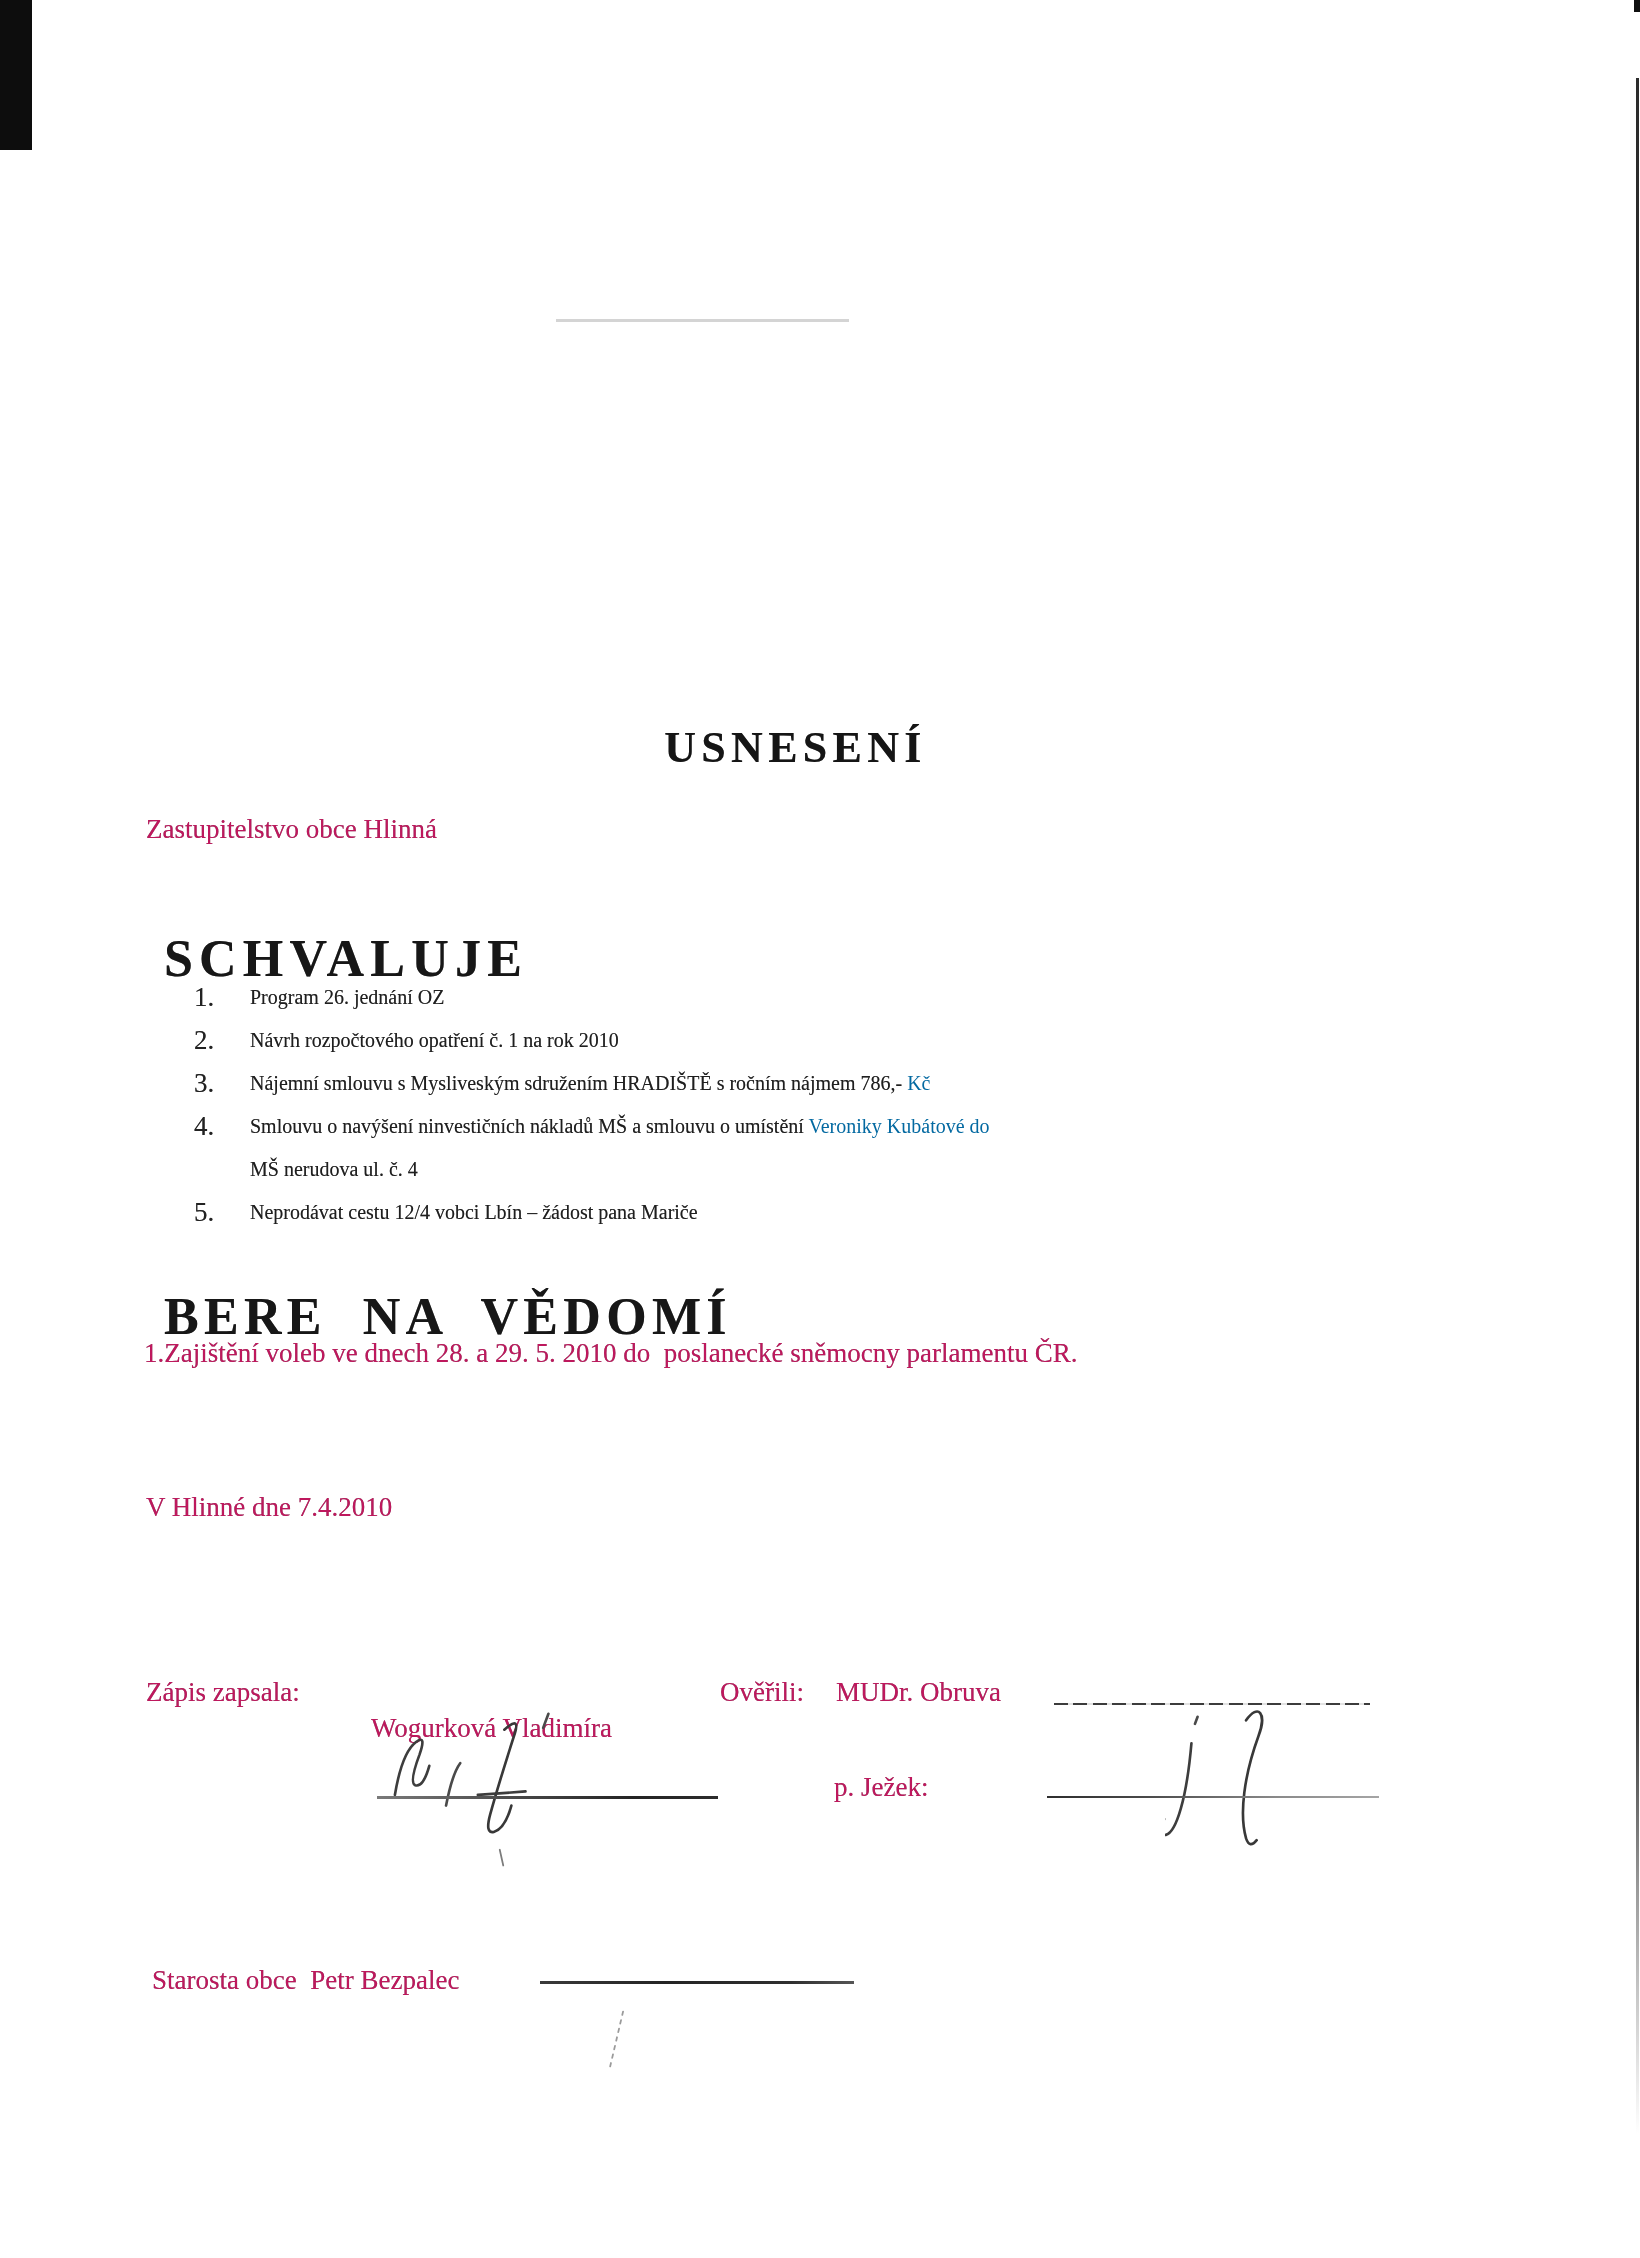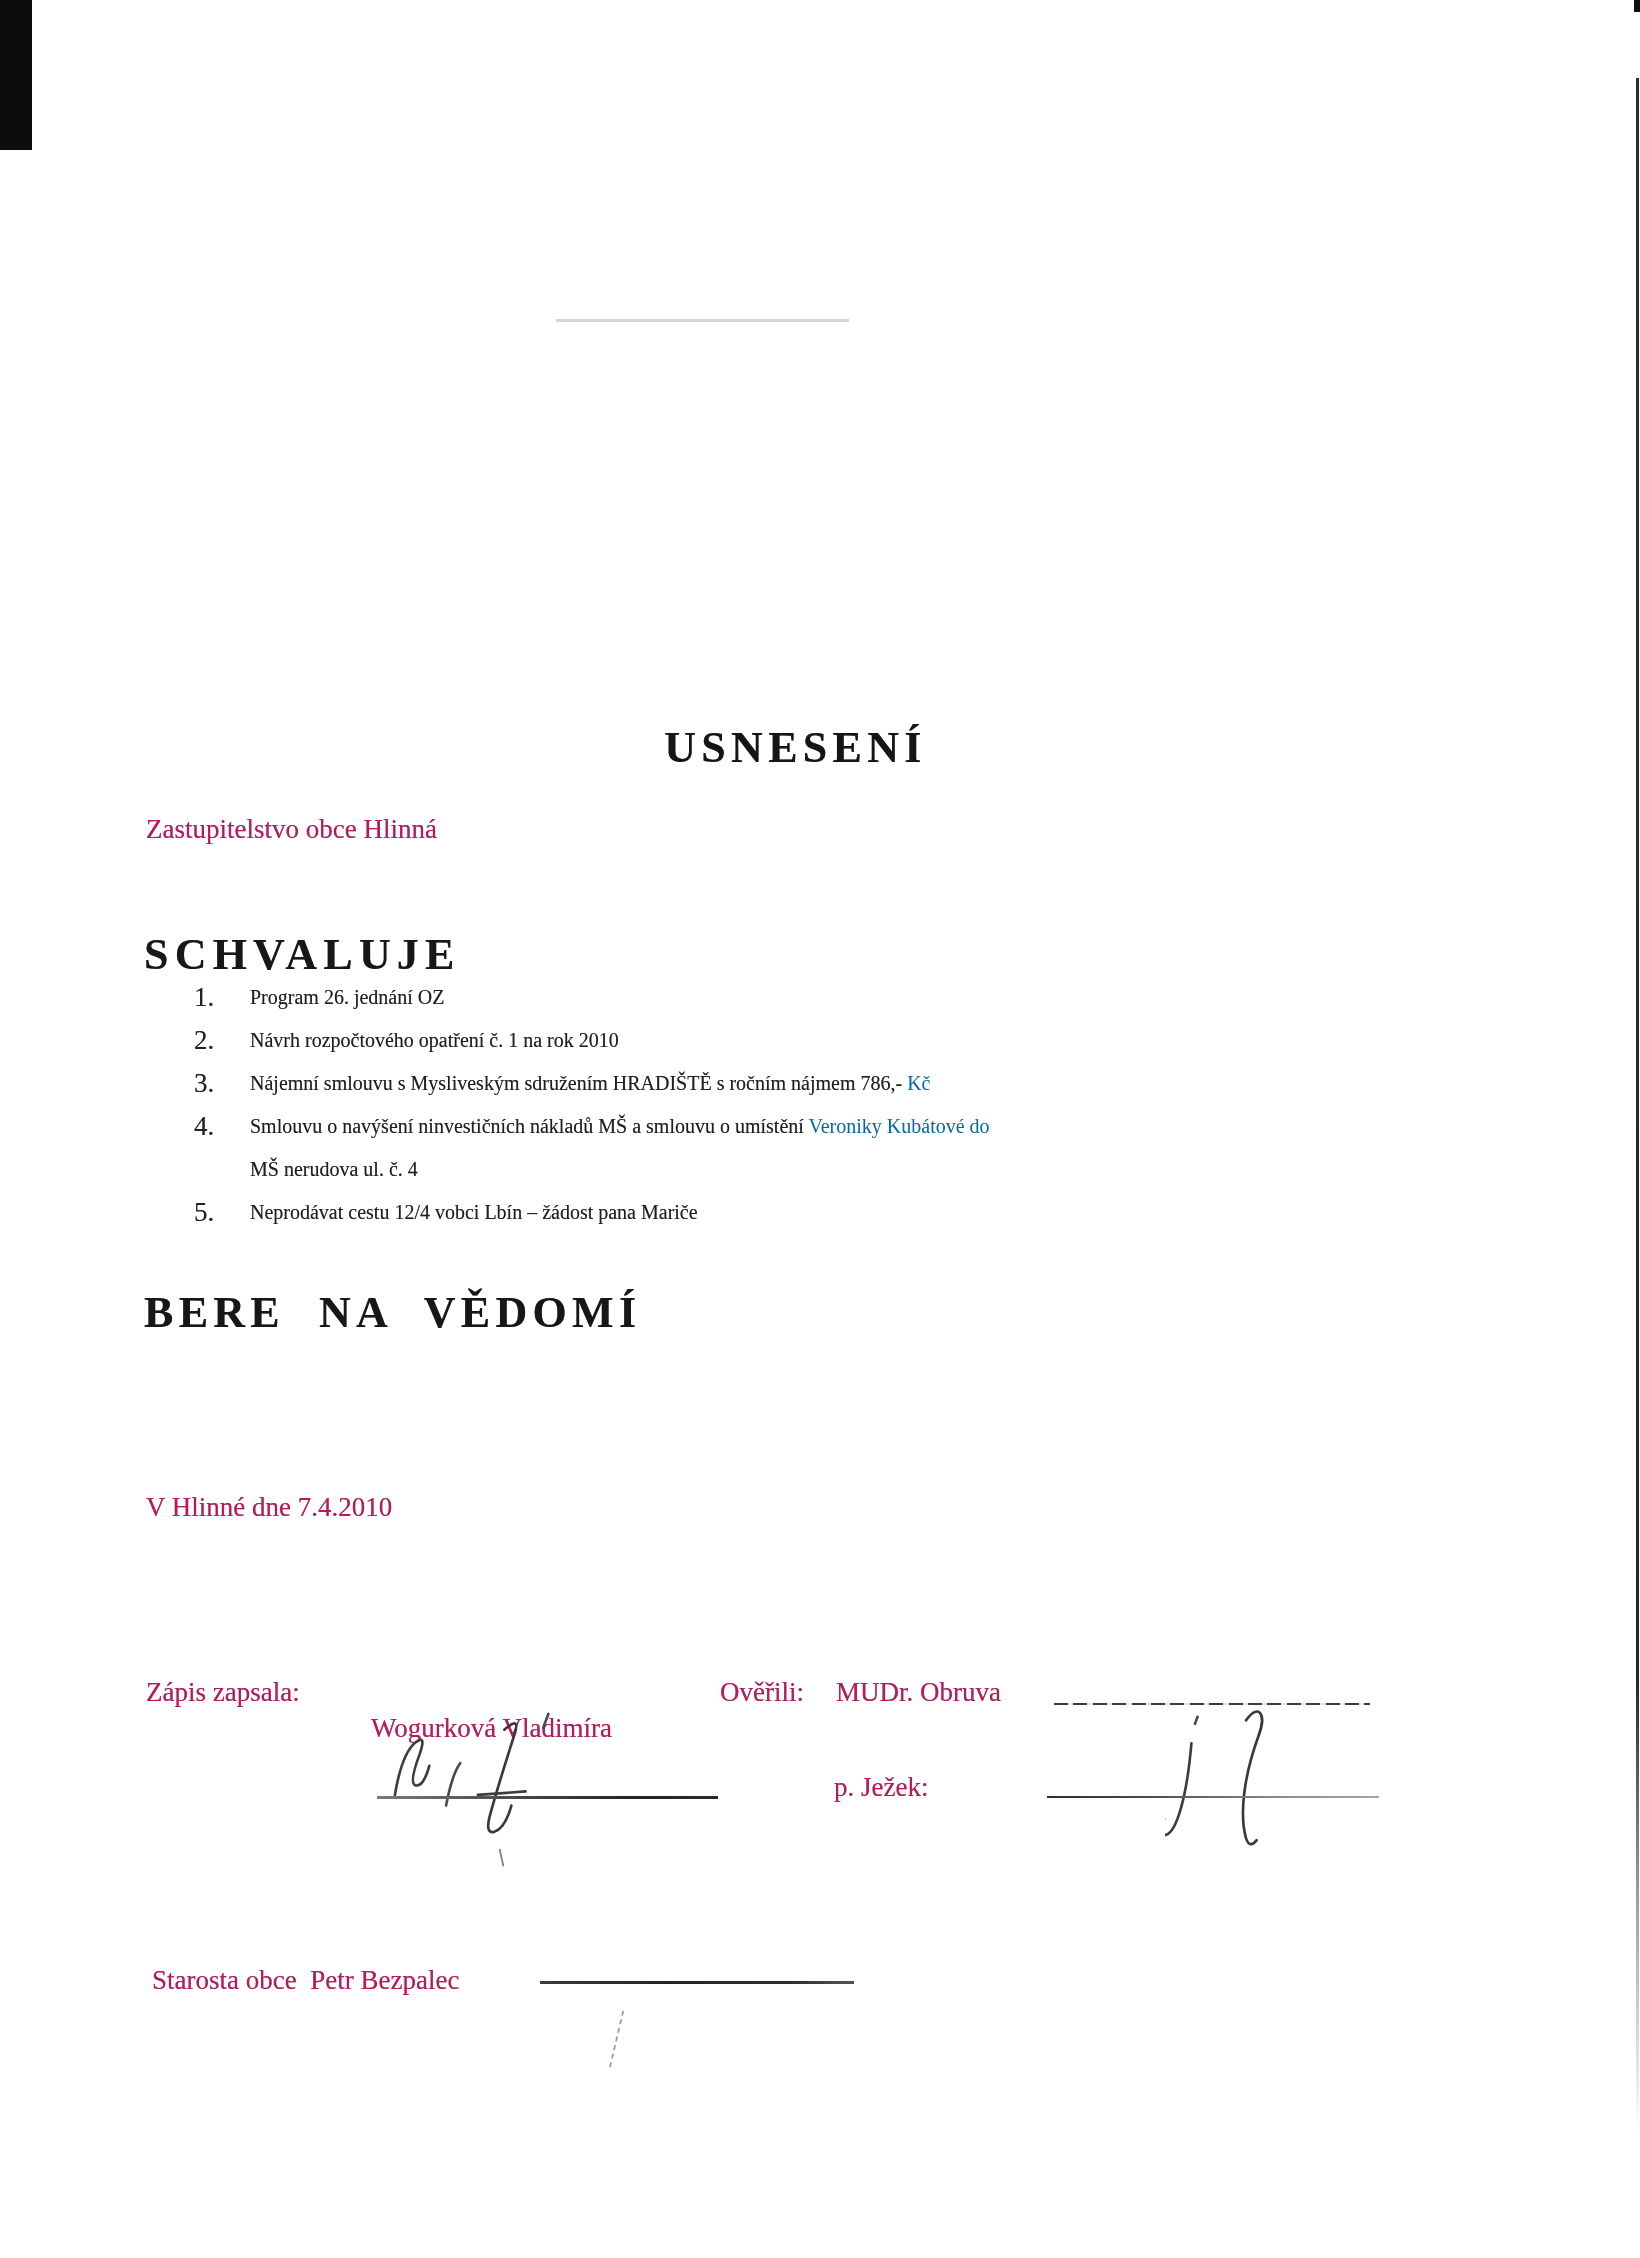--- a/index.html
+++ b/index.html
@@ -22,25 +22,26 @@
   .doc-title{
     left:0;right:0;top:722px;
     text-align:center;
     transform:translateX(-25px);
     font-size:44px;font-weight:bold;
     letter-spacing:5.3px;
     color:#151515;
     text-shadow:0 0 0.5px rgba(0,0,0,0.5);
   }
   .section-heading{
-    font-size:44px;font-weight:bold;
+    font-size:52px;font-weight:bold;
     letter-spacing:6.2px;
     color:#171717;
     line-height:1;
     text-shadow:0 0 0.5px rgba(0,0,0,0.5);
+    margin-left:20px;
   }
   .heading-bere{letter-spacing:5.3px;word-spacing:17.6px;}
   .list{
     left:194px;top:976px;width:1270px;
   }
   .li-row{display:flex;align-items:flex-start;}
   .li-num{
     width:56px;flex:0 0 56px;
     font-size:27px;line-height:43px;
     color:#222;
@@ -124,20 +125,21 @@
       </div>
       <div class="li-row">
         <span class="li-num">5.</span>
         <div class="li-body">
           <div class="li-line"><span>Neprodávat cestu 12/4 vobci Lbín – žádost pana Mariče</span></div>
         </div>
       </div>
     </div>
 
   <div class="abs section-heading heading-bere" style="left:144px;top:1291px;">BERE NA VĚDOMÍ</div>
+  <div class="abs body-text" style="left:144px;top:1337px;">1.Zajištění voleb ve dnech 28. a 29. 5. 2010 do  poslanecké sněmocny parlamentu ČR.</div>
 
   <div class="abs body-text" style="left:146px;top:1491px;">V Hlinné dne 7.4.2010</div>
 
   <div class="abs body-text" style="left:146px;top:1676px;">Zápis zapsala:</div>
   <div class="abs body-text" style="left:371px;top:1676px;margin-top:36px;">Wogurková Vladimíra</div>
   <div class="abs body-text" style="left:720px;top:1676px;">Ověřili:</div>
   <div class="abs body-text" style="left:836px;top:1676px;">MUDr. Obruva</div>
   <div class="abs line-overili"></div>
 
   <div class="abs" style="left:379px;top:1710px;">

